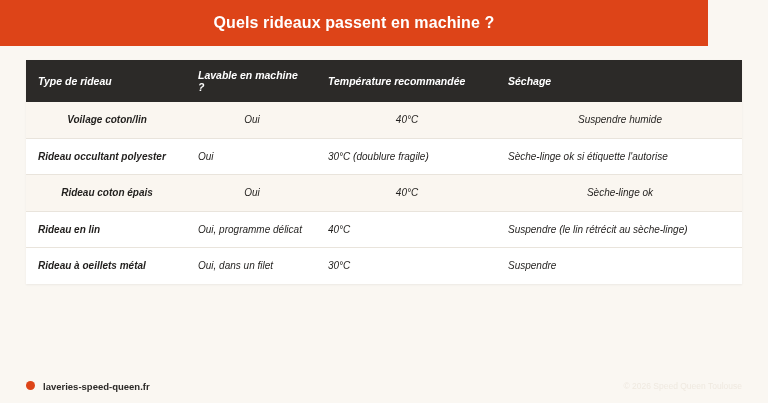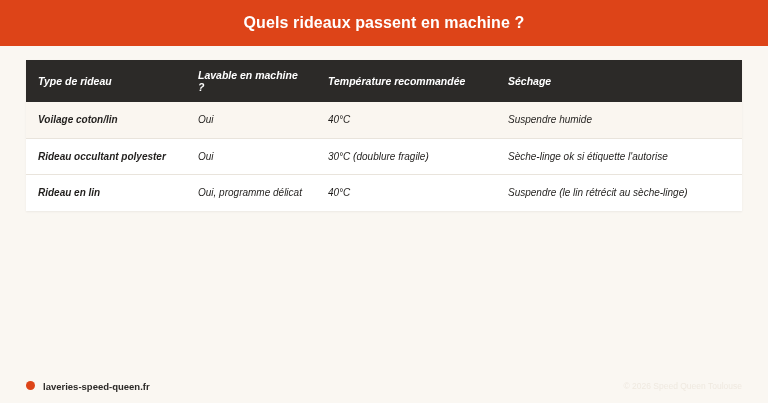--- a/index.html
+++ b/index.html
@@ -14,21 +14,21 @@
     overflow: hidden;
   }
   .page {
     position: relative;
     width: 768px;
     height: 403px;
     background: #faf7f2;
     box-sizing: border-box;
   }
   .header-bar {
-    width: 768px;
+    width: 708px;
     height: 46px;
     background: #dd4418;
     display: flex;
     align-items: center;
     justify-content: center;
   }
   .header-title {
     color: #ffffff;
     font-size: 16px;
     font-weight: bold;
@@ -66,20 +66,21 @@
     vertical-align: middle;
     border-bottom: 1px solid #e9e4dc;
     line-height: 1.35;
     box-sizing: border-box;
   }
   table.data-table tbody tr.row-even {
     background: #ffffff;
   }
   table.data-table tbody tr.row-odd {
     background: #faf6f0;
+    text-align: center;
   }
   table.data-table tbody tr:last-child td {
     border-bottom: none;
   }
   td.col-type, th.col-type {
     font-weight: bold;
   }
   tbody td.col-type {
     font-weight: bold;
   }
@@ -146,25 +147,37 @@
           <td class="col-w2">Oui</td>
           <td class="col-w3">40°C</td>
           <td class="col-w4">Suspendre humide</td>
         </tr>
         <tr class="row-even">
           <td class="col-type col-w1">Rideau occultant polyester</td>
           <td class="col-w2">Oui</td>
           <td class="col-w3">30°C (doublure fragile)</td>
           <td class="col-w4">Sèche-linge ok si étiquette l'autorise</td>
         </tr>
+        <tr class="row-odd">
+          <td class="col-type col-w1">Rideau coton épais</td>
+          <td class="col-w2">Oui</td>
+          <td class="col-w3">40°C</td>
+          <td class="col-w4">Sèche-linge ok</td>
+        </tr>
         <tr class="row-even">
           <td class="col-type col-w1">Rideau en lin</td>
           <td class="col-w2">Oui, programme délicat</td>
           <td class="col-w3">40°C</td>
           <td class="col-w4">Suspendre (le lin rétrécit au sèche-linge)</td>
+        </tr>
+        <tr class="row-even">
+          <td class="col-type col-w1">Rideau à oeillets métal</td>
+          <td class="col-w2">Oui, dans un filet</td>
+          <td class="col-w3">30°C</td>
+          <td class="col-w4">Suspendre</td>
         </tr>
       </tbody>
     </table>
   </div>
 
   <div class="footer">
     <div class="footer-left">
       <span class="dot-icon"></span>
       <span class="footer-brand">laveries-speed-queen.fr</span>
     </div>

